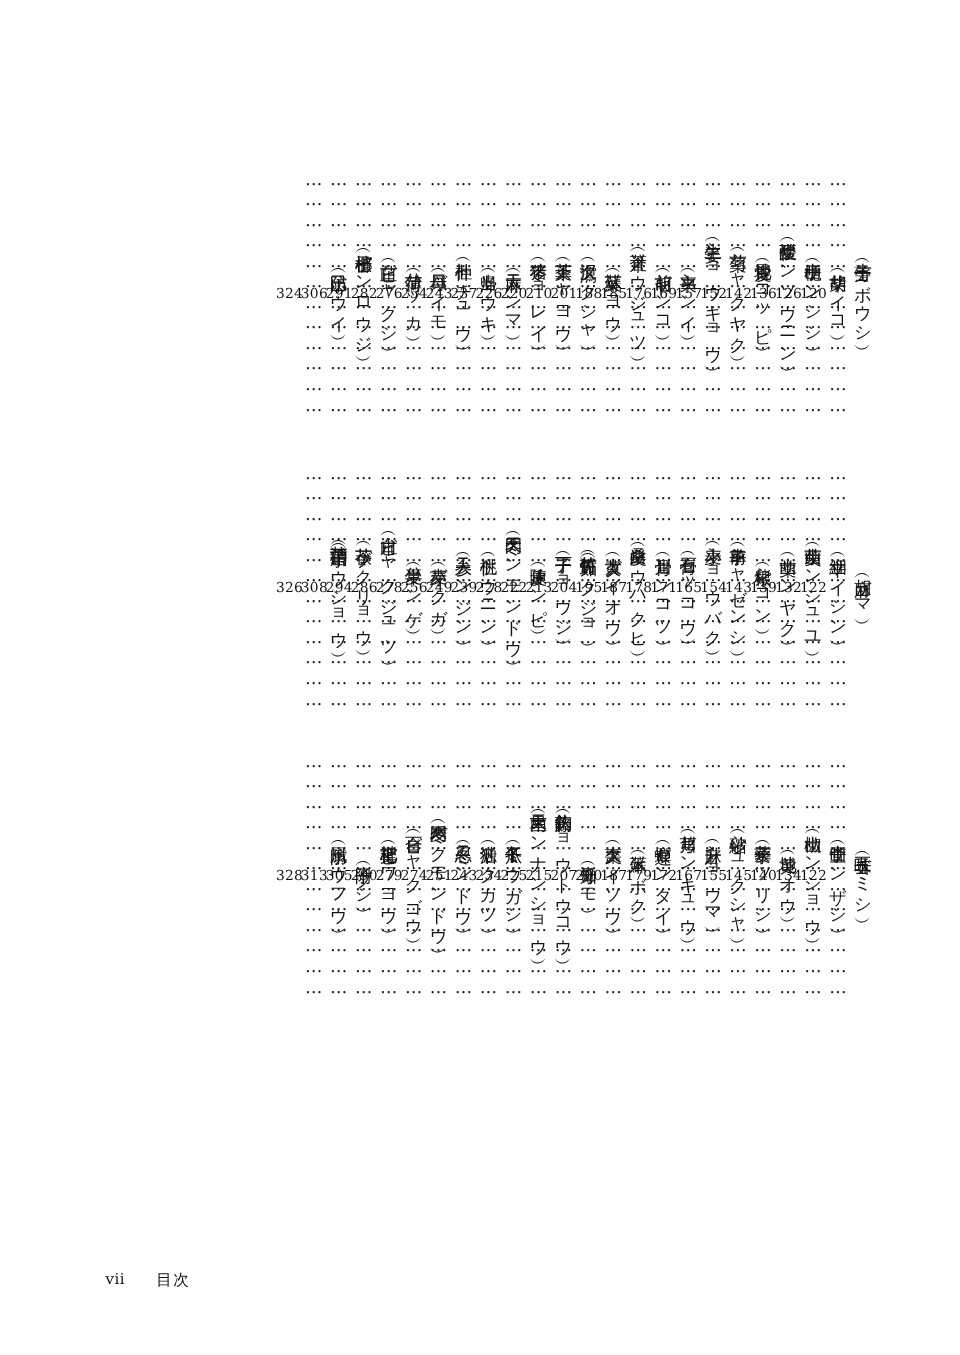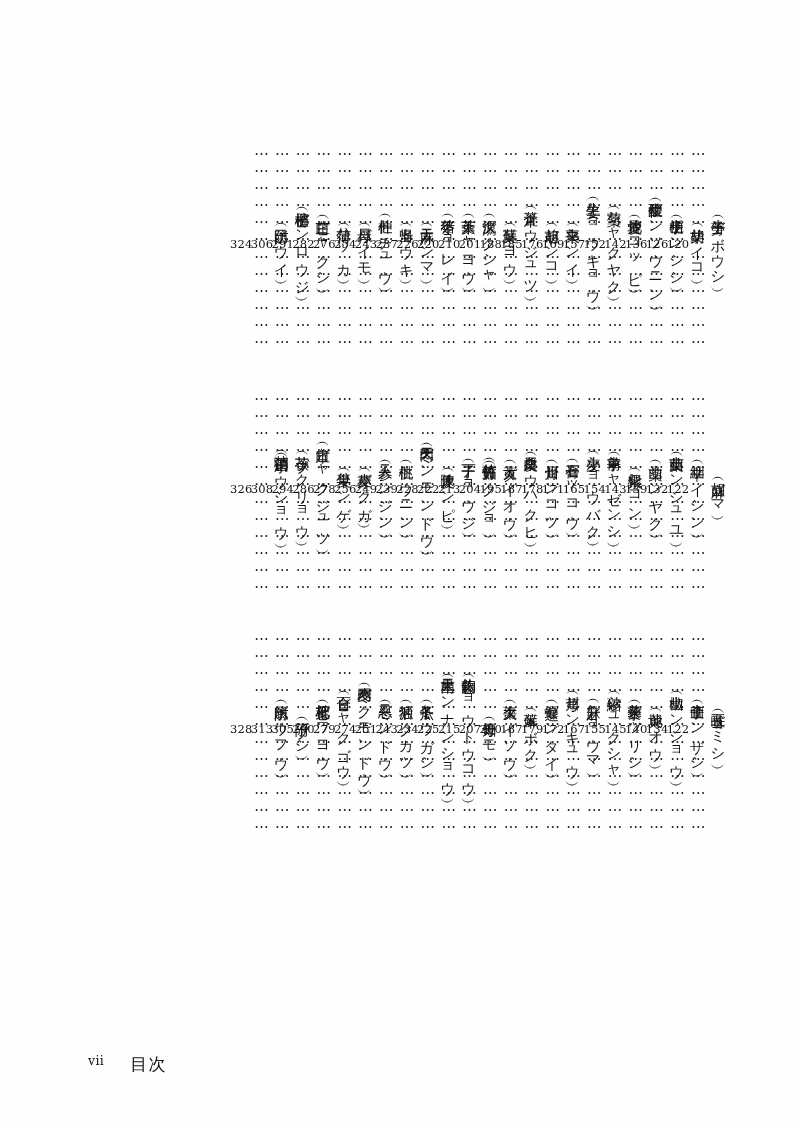--- a/index.html
+++ b/index.html
@@ -97,21 +97,21 @@
     gap: 26px;
   }
   .folio {
     font-family: "DejaVu Serif", "Liberation Serif", serif;
     font-size: 12.5px;
     color: #111;
     letter-spacing: 0.4px;
   }
   .running-head {
     font-family: "DejaVu Serif", "Liberation Serif", serif;
-    font-size: 17px;
+    font-size: 13px;
     color: #111;
     letter-spacing: 1.2px;
   }
 </style>
 </head>
 <body>
 
 <div class="page">
 
   <div class="index-block" id="block-0">

